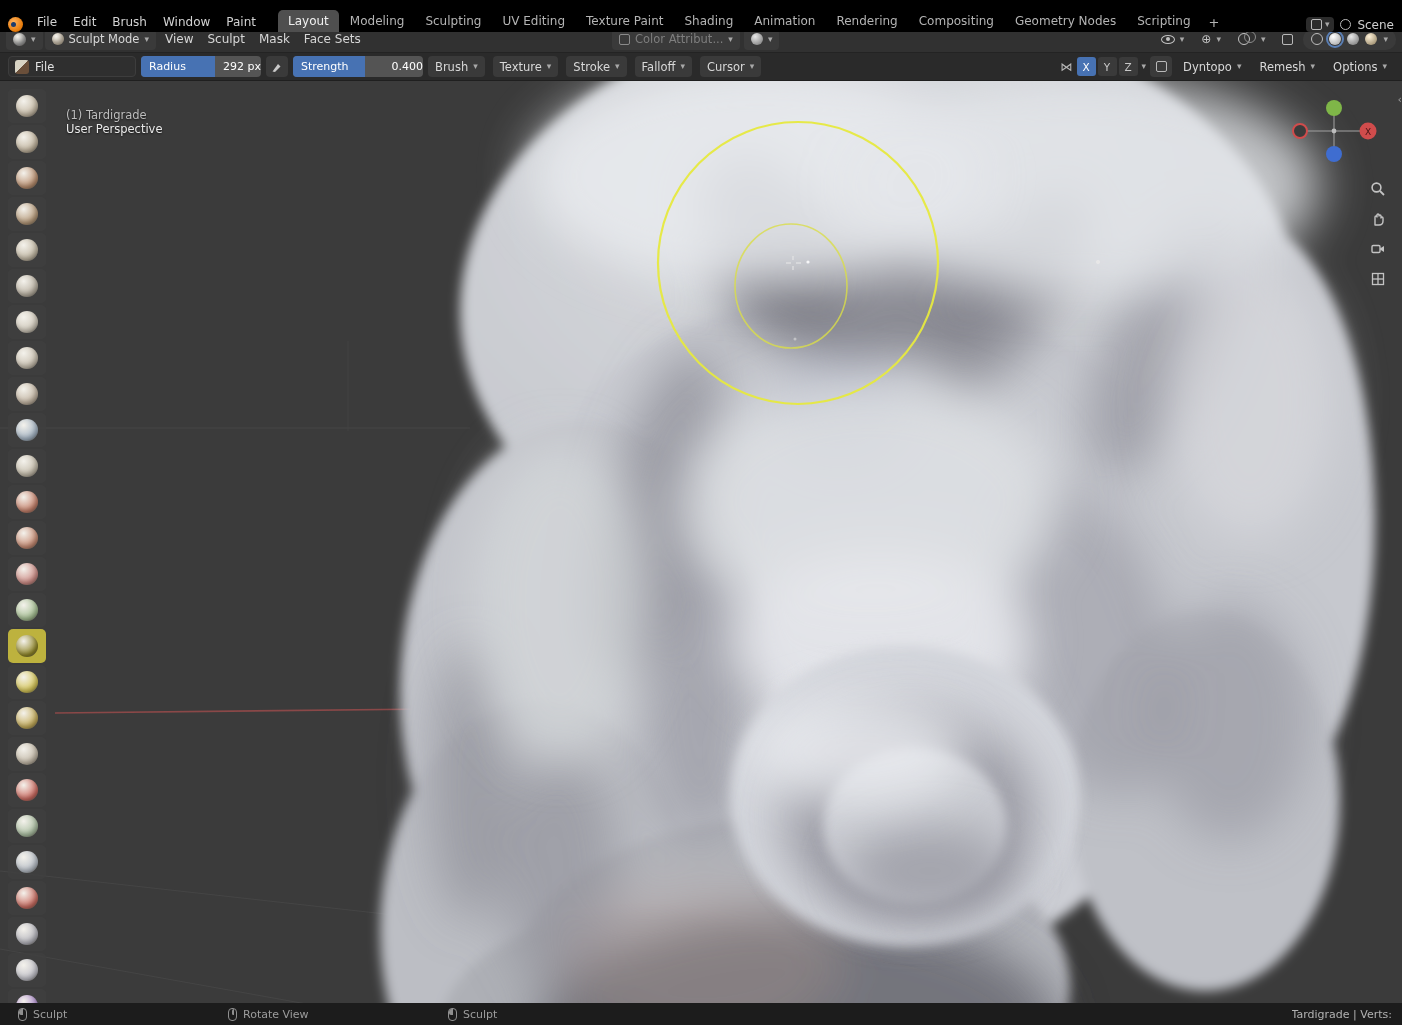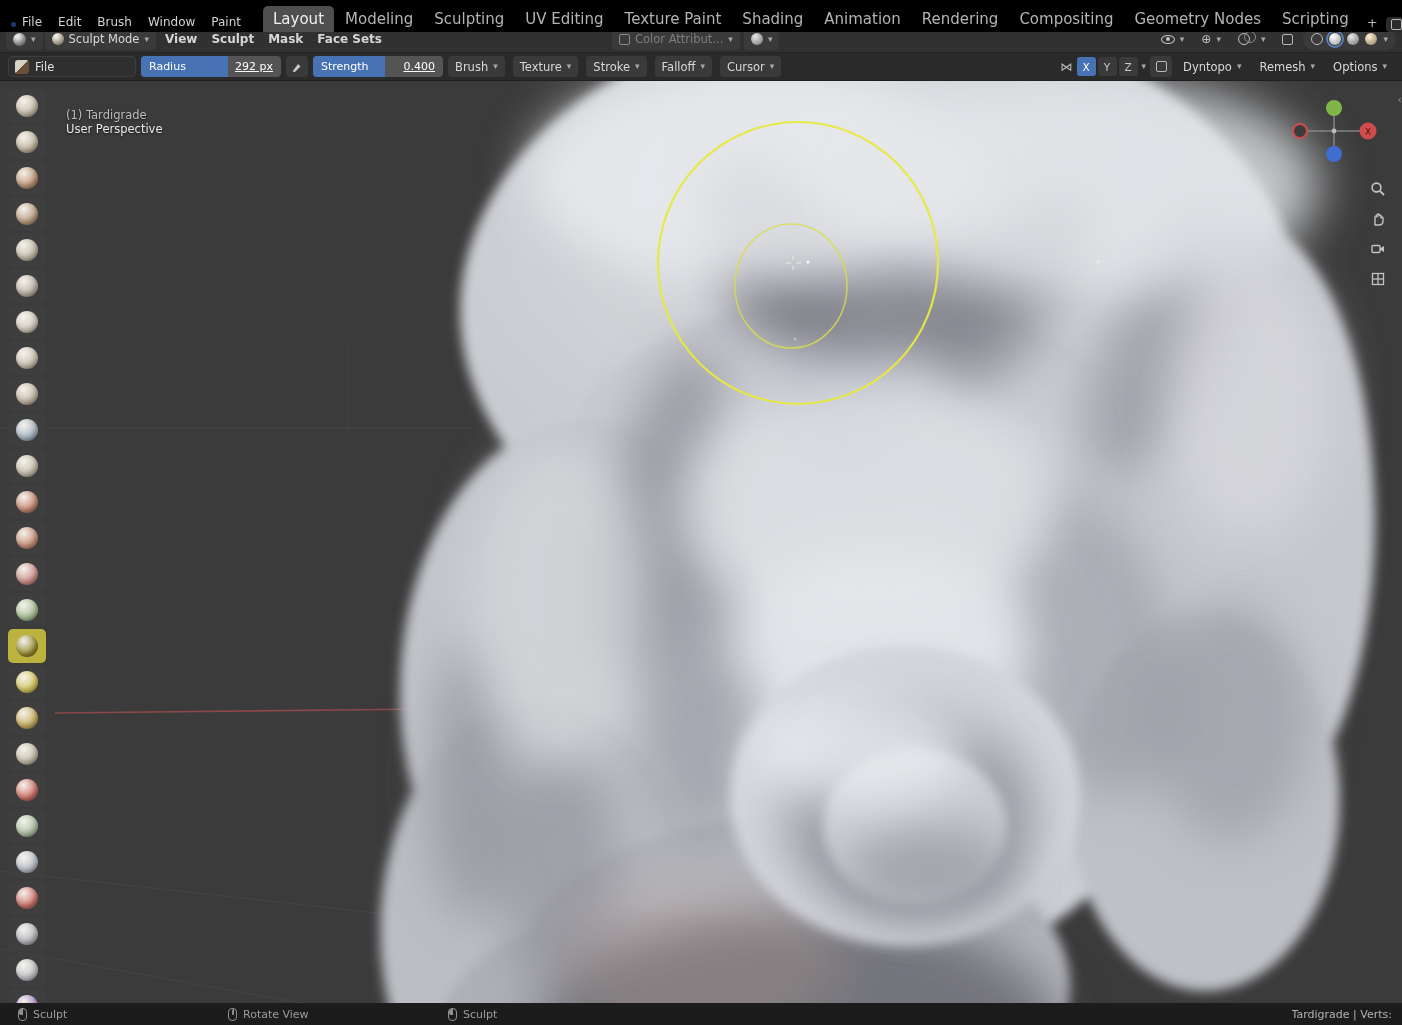--- a/index.html
+++ b/index.html
@@ -4,33 +4,33 @@
 <style>
   *{margin:0;padding:0;box-sizing:border-box;font-family:"DejaVu Sans",sans-serif;}
   html,body{width:1402px;height:1025px;background:#2b2b2b;overflow:hidden;position:relative;}
 
   
   .topbar{position:absolute;top:0;left:0;right:0;height:32px;background:#000000;display:flex;align-items:flex-end;padding:0 8px;z-index:30;}
   .logo{width:15px;height:15px;border-radius:50%;background:radial-gradient(circle at 38% 34%,#ffb25e,#e87d0d 65%,#9c4f06);margin-right:6px;position:relative;}
   .logo::after{content:"";position:absolute;left:3px;top:5px;width:5px;height:5px;border-radius:50%;background:#1c3c6e;}
   .menu-item{font-size:12px;color:#d2d2d2;padding:3px 8px;border-radius:4px;cursor:default;}
   .tabs{display:flex;align-items:center;margin-left:14px;gap:1px;}
-  .tab{font-size:15px;color:#b4b4b4;padding:4px 10px;border-radius:5px 5px 0 0;white-space:nowrap;}
+  .tab{font-size:12px;color:#b4b4b4;padding:4px 10px;border-radius:5px 5px 0 0;white-space:nowrap;}
   .tab.active{background:#4f4f4f;color:#f0f0f0;}
   .tab-add{font-size:13px;color:#b4b4b4;padding:2px 8px;}
   .topbar-right{margin-left:auto;display:flex;align-items:center;gap:6px;color:#cfcfcf;font-size:12px;white-space:nowrap;}
   .mini-chip{display:inline-flex;align-items:center;gap:3px;background:#2c2c2c;border-radius:4px;padding:2px 5px;}
   .mini-dot{width:11px;height:11px;border-radius:50%;border:1.5px solid #b9b9b9;display:inline-block;}
   .chev{font-size:9px;color:#a8a8a8;line-height:1;}
 
   
   .header1{position:absolute;top:26px;left:0;right:0;height:27px;background:#313131;border-bottom:1px solid #232323;display:flex;align-items:center;padding:0 6px;gap:2px;z-index:25;}
   .chip{display:inline-flex;align-items:center;gap:5px;background:#3a3a3a;border-radius:4px;padding:2px 7px;color:#d8d8d8;font-size:11.5px;height:21px;white-space:nowrap;}
   .chip.flat{background:transparent;}
-  .hmenu{font-size:12px;color:#d6d6d6;padding:3px 7px;border-radius:4px;font-weight:bold;}
+  .hmenu{font-size:12px;color:#d6d6d6;padding:3px 7px;border-radius:4px;}
   .center-cluster{position:absolute;left:612px;display:flex;align-items:center;gap:4px;}
   .muted{color:#7e7e7e;}
   .right-cluster{margin-left:auto;display:flex;align-items:center;gap:3px;}
   .eye{width:14px;height:9px;border:1.3px solid #c2c2c2;border-radius:50%;position:relative;display:inline-block;}
   .eye::after{content:"";position:absolute;left:4px;top:1.5px;width:4px;height:4px;border-radius:50%;background:#c2c2c2;}
   .ring2{width:12px;height:12px;border-radius:50%;border:1.5px solid #c2c2c2;display:inline-block;position:relative;}
   .ring2::after{content:"";position:absolute;left:5px;top:-3px;width:10px;height:10px;border-radius:50%;border:1.5px solid #8c8c8c;}
   .shade-group{display:inline-flex;align-items:center;gap:6px;background:#3a3a3a;border-radius:10px;padding:2px 8px;height:21px;}
   .sdot{width:12px;height:12px;border-radius:50%;display:inline-block;}
   .sdot.wire{border:1.5px solid #bdbdbd;background:transparent;}
@@ -38,21 +38,21 @@
   .sdot.material{background:radial-gradient(circle at 35% 30%,#e8e8e8,#707070);}
   .sdot.render{background:radial-gradient(circle at 35% 30%,#fff2d8,#8a7a5a);}
 
   
   .header2{position:absolute;top:53px;left:0;right:0;height:28px;background:#2a2a2a;border-bottom:1px solid #1f1f1f;display:flex;align-items:center;padding:0 8px;gap:5px;z-index:25;}
   .brush-chip{display:inline-flex;align-items:center;gap:6px;background:#2f2f2f;border:1px solid #3d3d3d;border-radius:4px;height:21px;width:128px;padding:0 6px;color:#e2e2e2;font-size:11.5px;}
   .brush-preview{width:14px;height:14px;border-radius:3px;background:linear-gradient(135deg,#d8d3c4 0 50%,#6a4f3a 50% 100%);}
   .slider{position:relative;height:21px;background:#545454;border-radius:4px;overflow:hidden;font-size:11px;color:#fff;flex:none;}
   .slider .fill{position:absolute;left:0;top:0;bottom:0;background:#4772b3;}
   .slider .lbl{position:absolute;left:8px;top:0;line-height:21px;z-index:2;}
-  .slider .val{position:absolute;right:8px;top:0;line-height:21px;z-index:2;text-decoration:underline;}
+  .slider .val{position:absolute;right:0;top:0;line-height:21px;z-index:2;}
   .icon-btn{display:inline-flex;align-items:center;justify-content:center;width:22px;height:21px;background:#3a3a3a;border-radius:4px;}
   .axis{width:19px;height:19px;border-radius:3px;background:#3a3a3a;color:#c8c8c8;font-size:10.5px;display:inline-flex;align-items:center;justify-content:center;}
   .axis.active{background:#4772b3;color:#fff;}
   .h2-right{margin-left:auto;display:flex;align-items:center;gap:4px;}
   .mini-sq{width:11px;height:11px;border:1.3px solid #b9b9b9;border-radius:2px;display:inline-block;}
 
   
   .viewport{position:absolute;top:81px;left:0;right:0;bottom:22px;background:#3b3b3b;overflow:hidden;}
   .viewport svg.canvas{position:absolute;inset:0;}
   .vp-label{position:absolute;left:66px;font-size:11.5px;text-shadow:0 1px 2px rgba(0,0,0,.65);}
@@ -172,21 +172,21 @@
     </span>
   </div>
 </div>
 
 <div class="header2">
   <span class="brush-chip">
     <span class="brush-preview"></span>
     <span>File</span>
   </span>
 
-  <span class="slider" style="width:140px;">
+  <span class="slider" style="width:120px;">
     <span class="fill" style="width: 62%;"></span>
     <span class="lbl">Radius</span>
     <span class="val">292 px</span>
   </span>
   <span class="icon-btn">
     <svg width="12" height="12" viewBox="0 0 12 12">
         <path d="M1.5 10.5 L7 3 l2.5 2.5 L4 11z" fill="#c8c8c8"></path>
       </svg>
   </span>
 

